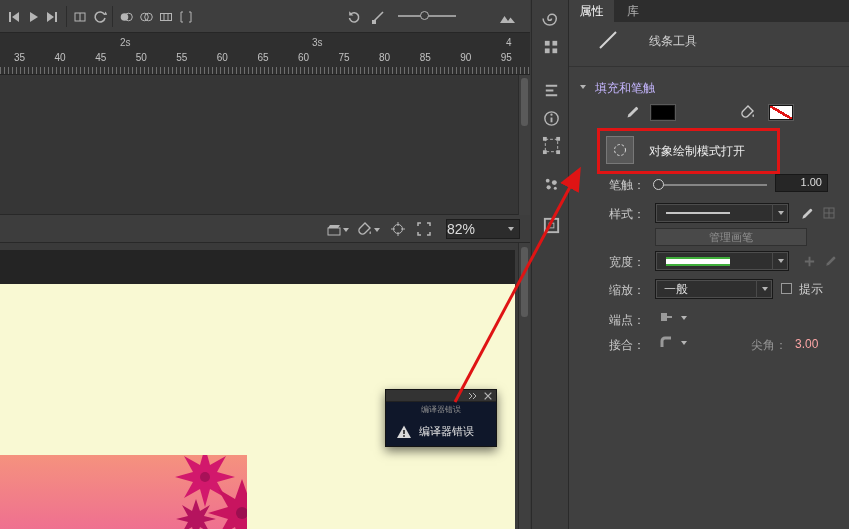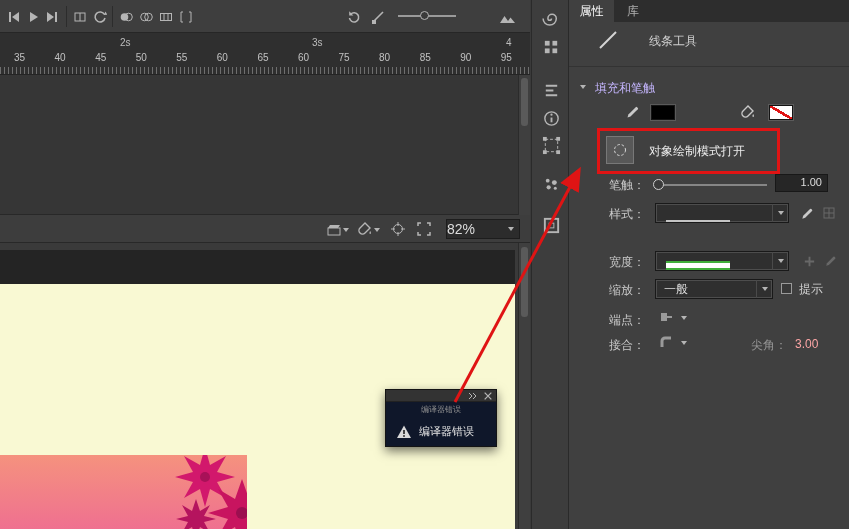--- a/index.html
+++ b/index.html
@@ -3,21 +3,21 @@
 <meta charset="utf-8">
 <style>
 *{margin:0;padding:0;box-sizing:border-box}
 html,body{background:#2b2b2b}
 #app{position:relative;width:849px;height:529px;overflow:hidden;background:#3a3a3a;
   font-family:"Liberation Sans","DejaVu Sans",sans-serif;font-size:12px;color:#c9c9c9}
 .abs{position:absolute}
 .ic{display:flex;align-items:center;justify-content:center}
 svg{display:block}
 .tri{width:0;height:0;border-left:3.5px solid transparent;border-right:3.5px solid transparent;border-top:4.5px solid #b5b5b5}
-.dd{position:absolute;height:20px;background:#2f2f2f;border:1px solid #191919;box-shadow:inset 0 0 0 1px #4d4d4d;display:flex;align-items:flex-end}
+.dd{position:absolute;height:20px;background:#2f2f2f;border:1px solid #191919;box-shadow:inset 0 0 0 1px #4d4d4d;display:flex;align-items:center}
 .dd .arrowbox{margin-left:auto;height:100%;width:16px;display:flex;align-items:center;justify-content:center;border-left:1px solid #4a4a4a}
 .lbl{position:absolute;width:74px;text-align:right;color:#c9c9c9;font-size:12px}
 .field{position:absolute;background:#262626;border:1px solid #181818;color:#dddddd;text-align:right;font-size:11px;padding:1px 5px}
 .ticks{background:repeating-linear-gradient(90deg,#6e6e6e 0 1px,transparent 1px 4px)}
 .sb{position:absolute;background:#3f3f3f;border-left:1px solid #2b2b2b}
 .sb .thumb{position:absolute;left:2px;width:7px;background:#5a5a5a;border-radius:3px}
 .sep{position:absolute;width:1px;background:#2c2c2c}
 .grayed{opacity:.55}
 </style>
 </head>
@@ -311,20 +311,21 @@
           <path d="M2.5 13.5l.9-3 7.3-7.3a1 1 0 0 1 1.4 0l.7.7a1 1 0 0 1 0 1.4L5.5 12.6z" fill="#c9c9c9"></path>
         </svg>
       </span>
     <span class="ic abs grayed" style="left:252px;top:205px;width:16px;height:16px">
       <svg width="14" height="14" viewBox="0 0 14 14">
           <rect x="2" y="2" width="10" height="10" fill="none" stroke="#8a8a8a"></rect>
           <path d="M2 7h10M7 2v10" stroke="#8a8a8a"></path>
         </svg>
       </span>
 
+    <div class="abs" style="left:86px;top:228px;width:152px;height:18px;background:#494949;border:1px solid #303030;color:#8f8f8f;font-size:11px;display:flex;align-items:center;justify-content:center">管理画笔</div>
 
     <span class="lbl" style="left:2px;top:254px">宽度：</span>
     <div class="dd" style="left:86px;top:251px;width:134px">
       <div style="margin-left:10px;width:64px;height:9px;background:#ffffff;border-top:2px solid #3fae3a;border-bottom:2px solid #3fae3a"></div>
       <div class="arrowbox">
           <span class="tri"></span>
         </div>
     </div>
     <span class="ic abs grayed" style="left:232px;top:253px;width:16px;height:16px">
       <svg width="13" height="13" viewBox="0 0 14 14">

